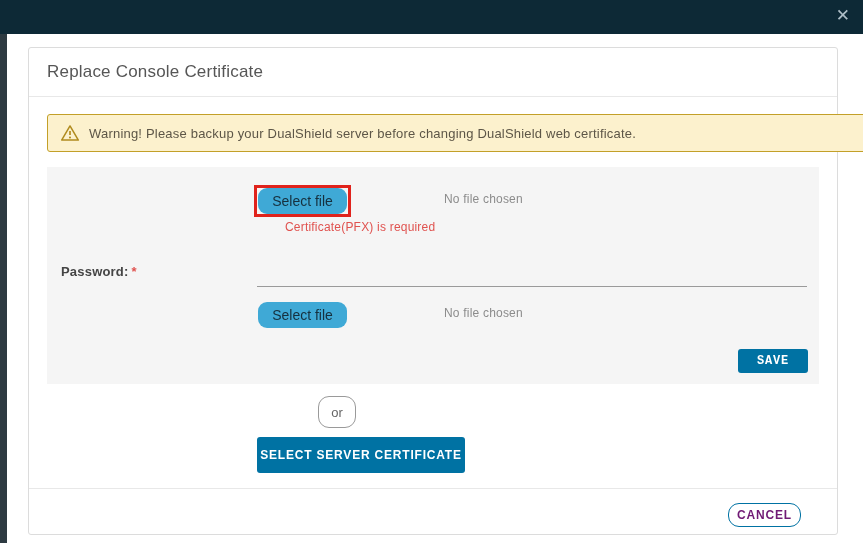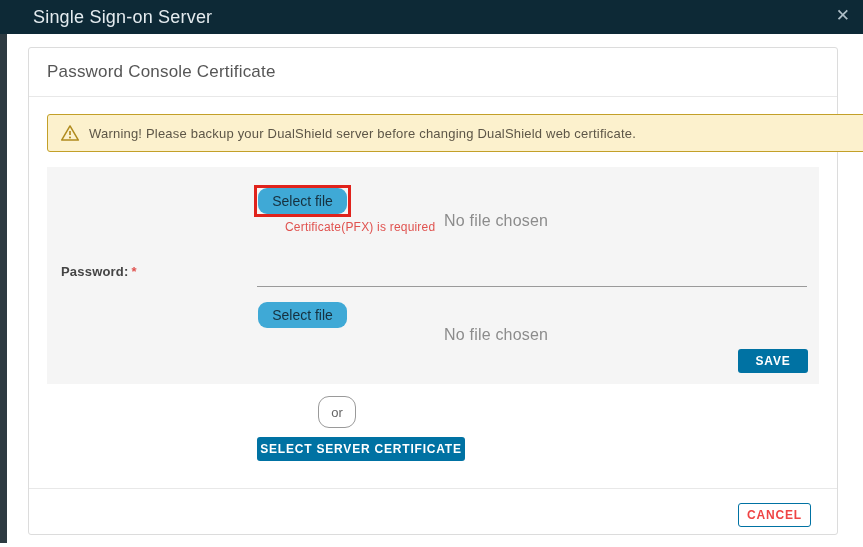--- a/index.html
+++ b/index.html
@@ -78,90 +78,89 @@
     font-size: 14px; font-weight: 400;
     cursor: pointer;
   }
   .red-annotation {
     position: absolute; left: 207px; top: 18px; width: 97px; height: 32px;
     border: 3px solid #e0231c; pointer-events: none;
   }
   .btn-cert { left: 211px; top: 21px; }
   .btn-ca   { left: 211px; top: 135px; }
 
-  .no-file { position: absolute; color: #8c8c8c; font-size: 16px; letter-spacing: 0.2px; margin-top: 20px; }
+  .no-file { position: absolute; color: #8c8c8c; font-size: 12px; letter-spacing: 0.2px; }
   .no-file-cert { left: 397px; top: 25px; }
   .no-file-ca   { left: 397px; top: 139px; }
 
   .error-text {
     position: absolute; left: 210px; top: 53px;
     color: #e0524f; font-size: 12px; letter-spacing: 0.2px; margin-left: 28px;
   }
 
   .password-input {
     position: absolute; left: 210px; top: 95px; width: 550px; height: 25px;
     background: transparent; border: none; border-bottom: 1px solid #9a9a9a;
     font-family: "Liberation Sans", sans-serif; font-size: 14px; color: #454545;
     border-radius: 0; outline: none;
   }
 
   .save-btn {
     position: absolute; left: 691px; top: 182px; width: 70px; height: 24px;
     background: #0072a3; color: #ffffff; border: none; border-radius: 3px;
-    font-family: Liberation Sans, sans-serif;
+    font-family: Liberation Mono, monospace;
     font-size: 12px; font-weight: 700; letter-spacing: 0.8px;
     cursor: pointer;
   }
 
   
   .or-pill {
     position: absolute; left: 289px; top: 348px; width: 38px; height: 32px;
     background: #ffffff; border: 1px solid #9a9a9a; border-radius: 11px;
     display: flex; align-items: center; justify-content: center;
     color: #666666; font-size: 13px;
   }
 
   .select-server-btn {
-    position: absolute; left: 228px; top: 389px; width: 208px; height: 24px;
+    position: absolute; left: 228px; top: 389px; width: 208px; height: 36px;
     background: #0072a3; color: #ffffff; border: none; border-radius: 3px;
     font-family: "Liberation Sans", sans-serif;
     font-size: 12px; font-weight: 700; letter-spacing: 0.8px;
     cursor: pointer;
   }
 
   
   .card-footer {
     position: absolute; left: 0; right: 0; top: 440px; height: 47px;
     border-top: 1px solid #e8e8e8;
   }
   .cancel-btn {
-    position: absolute; right: 26px; top: 14px; width: 73px; height: 24px;
-    background: #ffffff; color: #ef4444;
-    border: 1px solid #0072a3; border-radius: 3px;
+    position: absolute; right: 36px; top: 14px; width: 73px; height: 24px;
+    background: #ffffff; color: #701a75;
+    border: 1px solid #0072a3; border-radius: 11px;
     font-family: "Liberation Sans", sans-serif;
     font-size: 12px; font-weight: 700; letter-spacing: 0.8px;
     cursor: pointer;
   }
 </style>
 </head>
 <body>
 
 <div class="screen">
 
   <div class="titlebar">
-    <span class="titlebar-title">Single Sign-on Server</span>
     <span class="close-x">✕</span>
   </div>
 
   <div class="left-strip"></div>
 
   <div class="card">
 
     <div class="card-header">
-      <span class="card-title">Password Console Certificate</span>
+      <span class="card-title">Replace Console Certificate</span>
     </div>
 
     <div class="alert">
       <svg class="alert-icon" viewBox="0 0 24 24">
         <path d="M12 3.5 L22 20.5 H2 Z" fill="none" stroke="#b08b1e" stroke-width="1.8" stroke-linejoin="round"></path>
         <line x1="12" y1="9.5" x2="12" y2="14.5" stroke="#b08b1e" stroke-width="2"></line>
         <circle cx="12" cy="17.3" r="1.25" fill="#b08b1e"></circle>
       </svg>
       <span class="alert-text">Warning! Please backup your DualShield server before changing DualShield web certificate.</span>
     </div>

